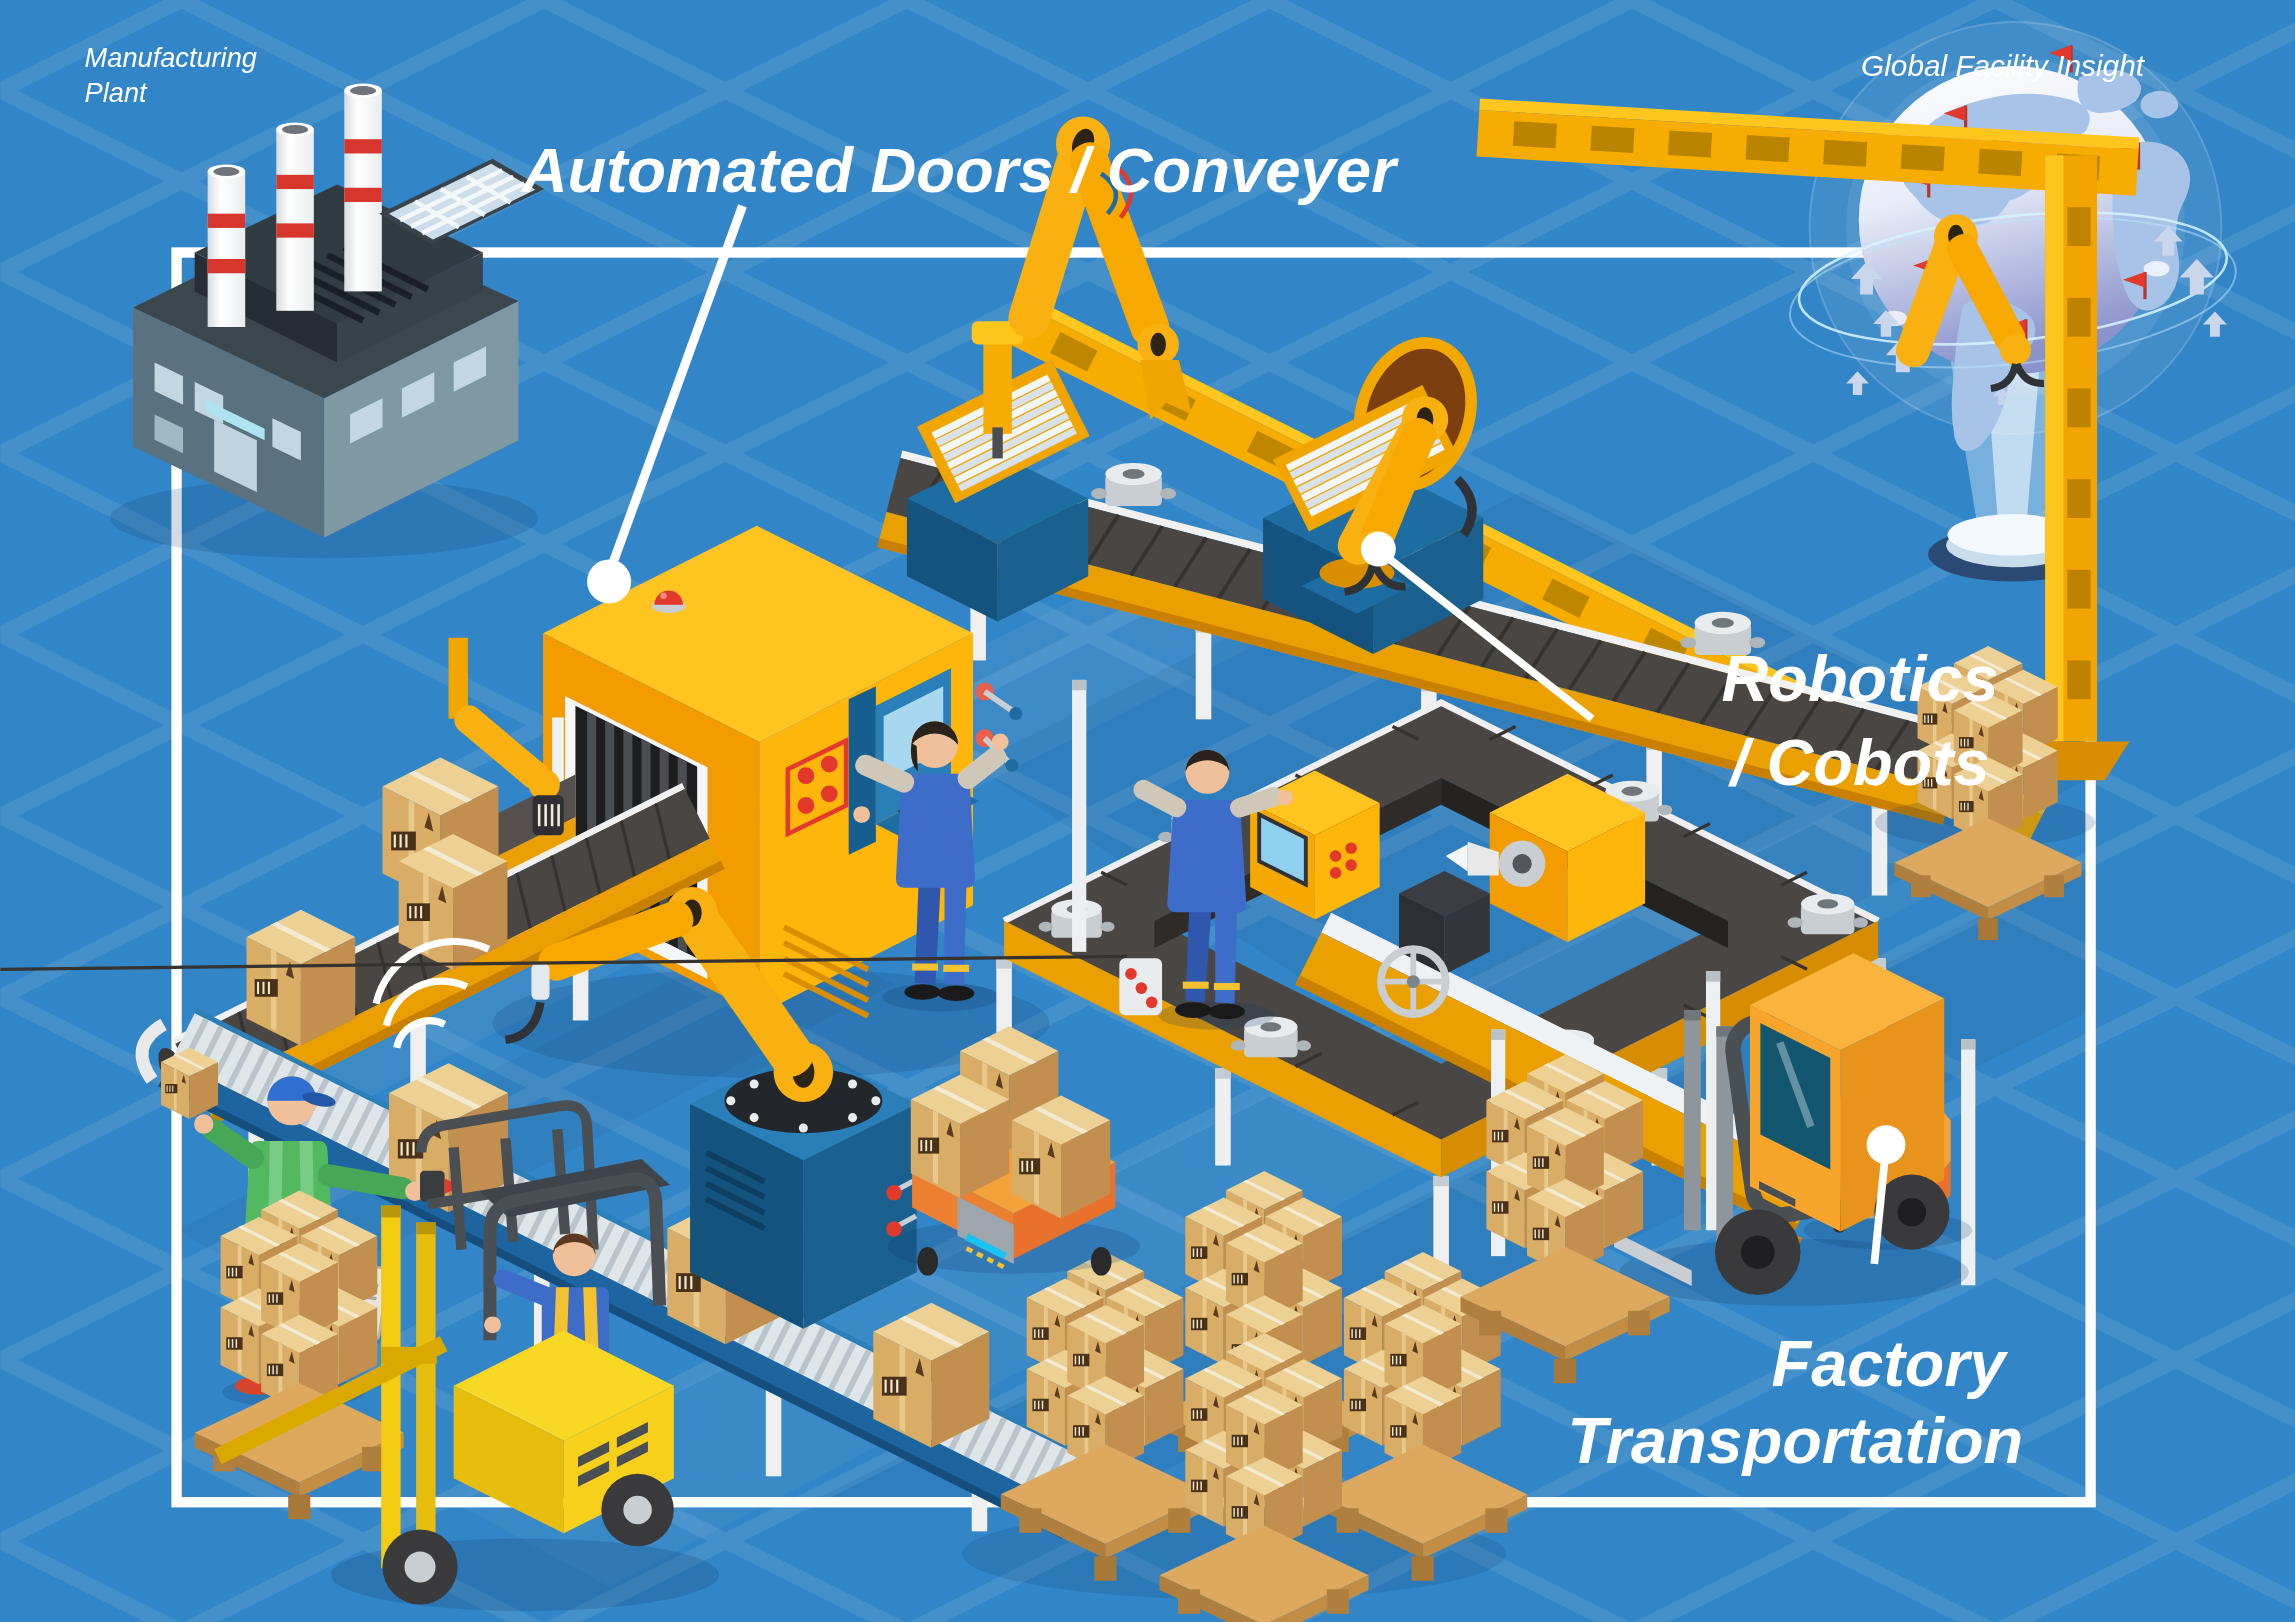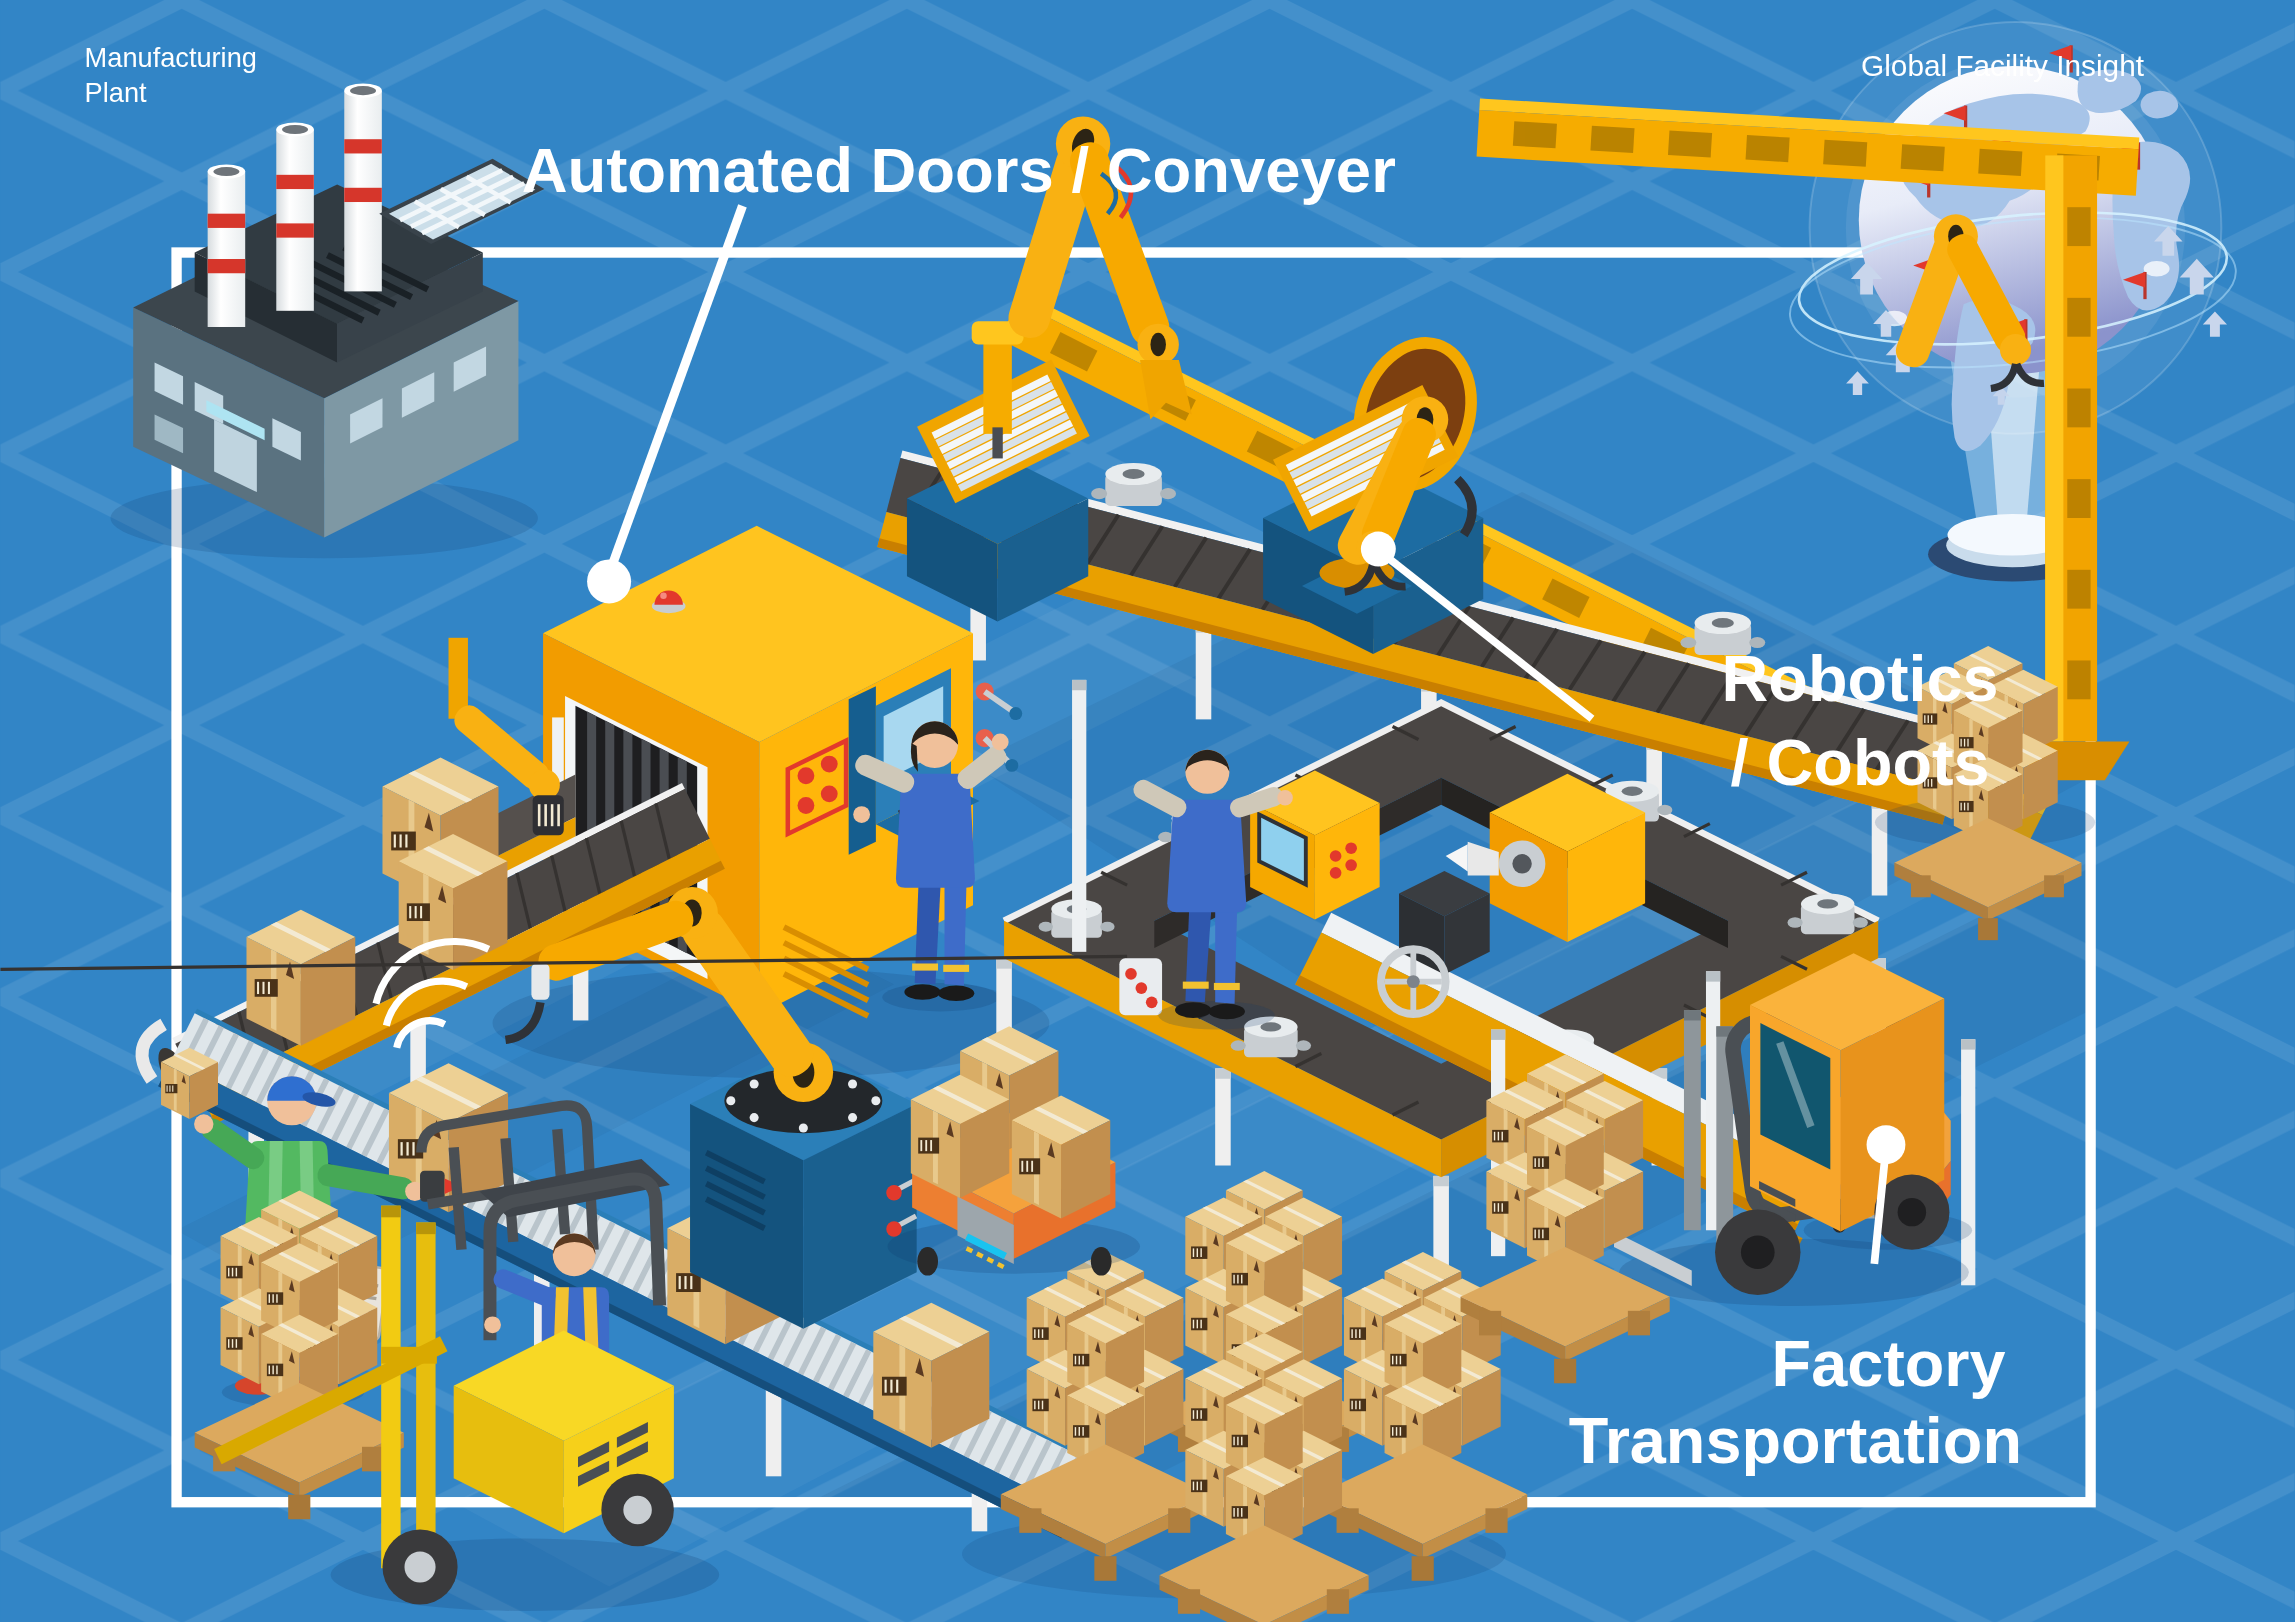--- a/index.html
+++ b/index.html
@@ -1,16 +1,16 @@
 <!DOCTYPE html>
 <html style="font-size:10.4px"><head>
 <meta charset="utf-8">
 <style>
   html,body{margin:0;padding:0;background:#3285C6;}
-  .stage{width:100vw;height:100vh;display:block;}
+  .stage{width:100vw;height:100vh;display:block;font-style:italic;}
   svg{display:block;width:100%;height:100%;}
   text{font-family:"Liberation Sans","DejaVu Sans",sans-serif;fill:#FFFFFF;}
   .t-big{font-weight:800;}
   .t-med{font-weight:500;}
 </style>
 </head>
 <body>
 
 <div class="stage">
 <svg viewBox="0 0 3543 2505" preserveAspectRatio="xMidYMid meet" xmlns="http://www.w3.org/2000/svg">

